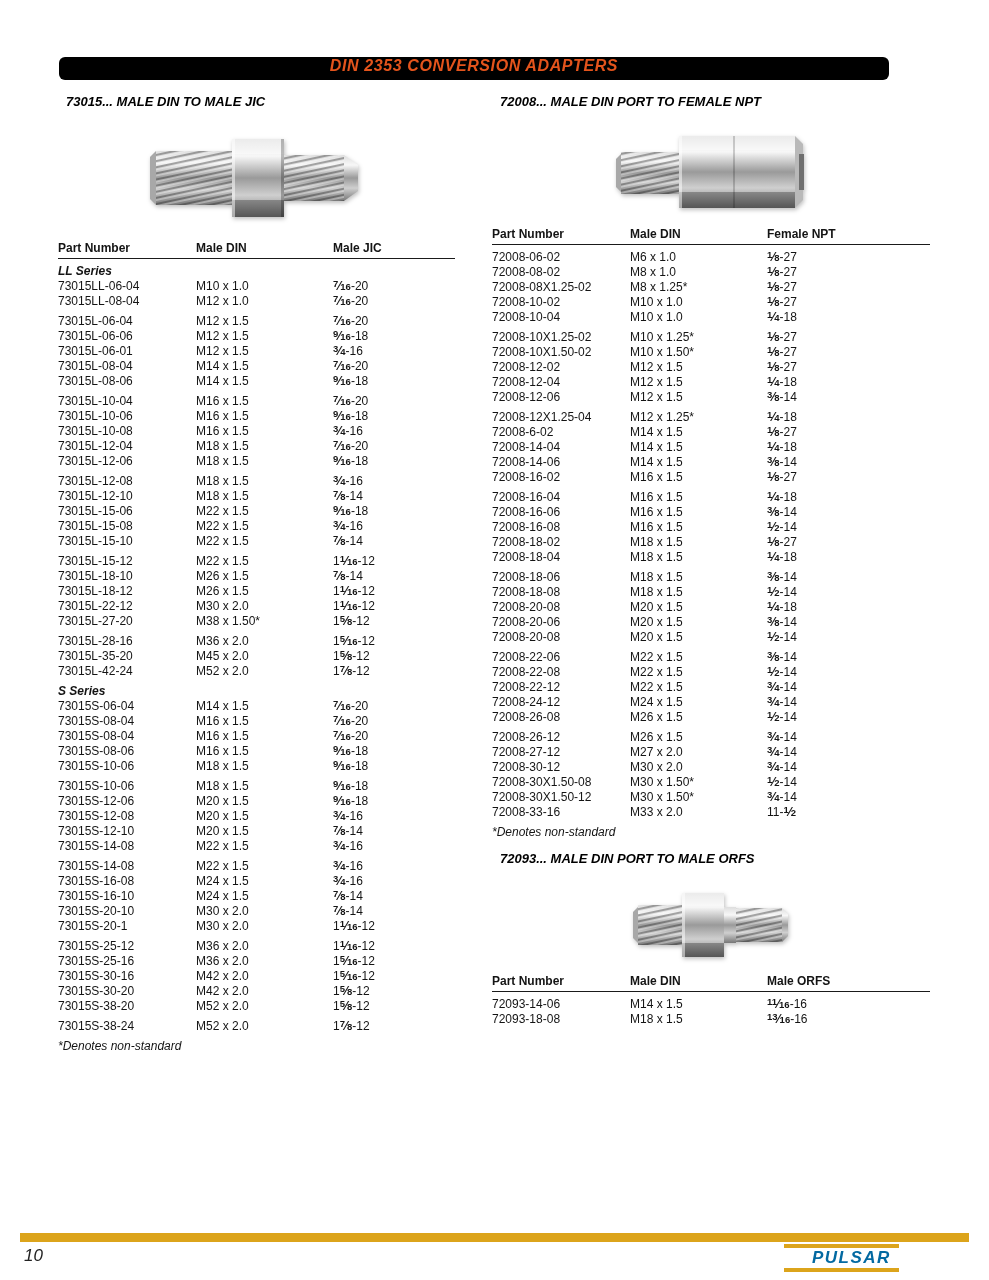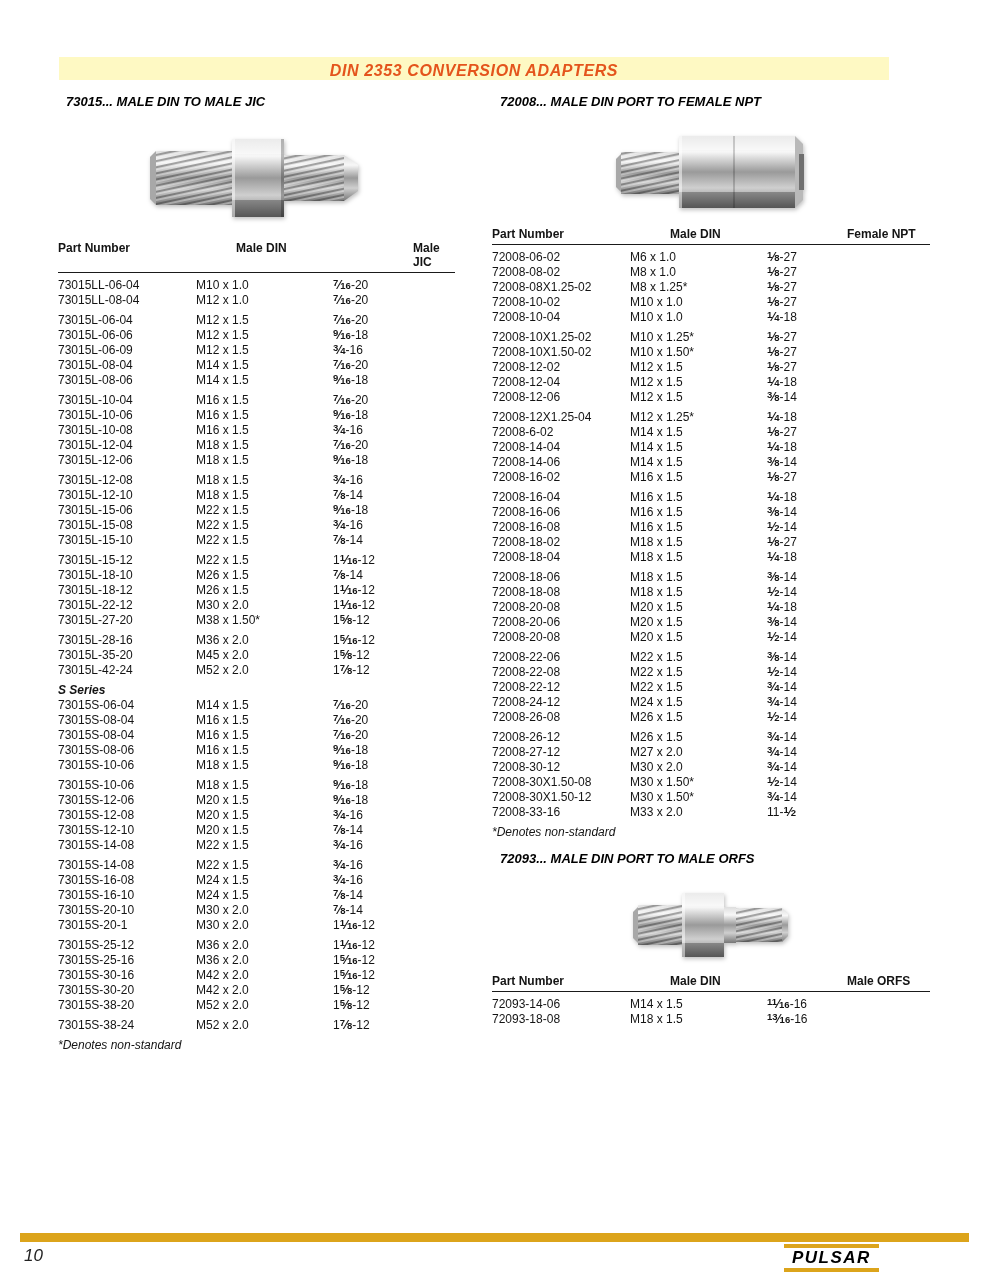--- a/index.html
+++ b/index.html
@@ -1,55 +1,55 @@
 <!DOCTYPE html>
 <html><head>
 <meta charset="utf-8">
 <style>
   html,body{margin:0;padding:0;background:#e9e9e9;}
   .page{position:relative;width:989px;height:1280px;background:#ffffff;margin:0 auto;
         font-family:"Liberation Sans",sans-serif;color:#141414;overflow:hidden;}
-  .banner{position:absolute;left:59px;top:57px;width:830px;height:23px;background:#fef9c3;
-          display:flex;align-items:flex-end;justify-content:center;}
+  .banner{position:absolute;left:59px;top:57px;width:830px;height:23px;background:#000000;
+          display:flex;align-items:flex-start;justify-content:center;border-radius:6px;}
   .banner-title{font-style:italic;font-weight:bold;font-size:16px;color:#e4541c;letter-spacing:.6px;}
 
   .col{position:absolute;top:86px;}
   .col-left{left:58px;width:397px;}
   .col-right{left:492px;width:438px;}
 
   .sec-title{margin:8px;font-size:13px;font-style:italic;font-weight:bold;color:#000;}
   .photo{display:flex;justify-content:center;align-items:center;}
   .photo-jic{height:124px;}
   .photo-npt{height:110px;}
   .photo-orfs{height:100px;margin-top:6px;}
   .photo svg{filter:drop-shadow(1px 2px 2px rgba(0,0,0,.25));}
 
   .thead{display:flex;font-weight:bold;font-size:12px;border-bottom:1.5px solid #1a1a1a;
-         padding-bottom:3px;margin-bottom:5px;gap:40px;}
+         padding-bottom:3px;margin-bottom:5px;}
   .c{display:inline-block;}
   .c1{width:138px;}
   .c2{width:137px;}
   .c3{flex:1;}
   .tblock{margin-bottom:5px;}
   .trow{display:flex;font-size:12px;line-height:15px;}
   .series{font-weight:bold;font-style:italic;font-size:12px;line-height:15px;}
   .footnote{font-style:italic;font-size:12px;margin-top:2px;}
 
   .fr{font-weight:bold;}
   .fr sup,.fr sub{font-size:9.5px;line-height:0;position:relative;vertical-align:baseline;}
   .fr sup{top:-3.5px;}
   .fr sub{top:0;}
 
   .sec-gap{margin-top:12px;}
 
   .goldbar{position:absolute;left:20px;top:1233px;width:949px;height:9px;background:#dca41b;}
   .pageno{position:absolute;left:24px;top:1246px;font-size:17px;color:#222;font-style:italic;}
   .logo{position:absolute;left:784px;top:1244px;border-top:4px solid #dca41b;border-bottom:4px solid #dca41b;
         padding:0 8px;background:#fff;}
-  .logo span{font-weight:bold;font-style:italic;font-size:17px;letter-spacing:1.5px;color:#000000;}
+  .logo span{font-weight:bold;font-style:italic;font-size:17px;letter-spacing:1.5px;color:#0369a1;margin-left:20px;}
 </style>
 </head>
 <body>
 
 <div class="page">
 
   <div class="banner">
     <span class="banner-title">DIN 2353 CONVERSION ADAPTERS</span>
   </div>
 
@@ -86,20 +86,21 @@
       </svg>
     </div>
 
     <div class="jic-table">
         <div class="thead">
           <span class="c c1">Part Number</span>
           <span class="c c2">Male DIN</span>
           <span class="c c3">Male JIC</span>
         </div>
         <div class="tblock">
+          <div class="series">LL Series</div>
           <div class="trow">
             <span class="c c1">73015LL-06-04</span>
             <span class="c c2">M10 x 1.0</span>
             <span class="c c3"><span class="fr"><sup>7</sup>⁄<sub>16</sub></span>-20</span>
           </div>
           <div class="trow">
             <span class="c c1">73015LL-08-04</span>
             <span class="c c2">M12 x 1.0</span>
             <span class="c c3"><span class="fr"><sup>7</sup>⁄<sub>16</sub></span>-20</span>
           </div>
@@ -109,21 +110,21 @@
             <span class="c c1">73015L-06-04</span>
             <span class="c c2">M12 x 1.5</span>
             <span class="c c3"><span class="fr"><sup>7</sup>⁄<sub>16</sub></span>-20</span>
           </div>
           <div class="trow">
             <span class="c c1">73015L-06-06</span>
             <span class="c c2">M12 x 1.5</span>
             <span class="c c3"><span class="fr"><sup>9</sup>⁄<sub>16</sub></span>-18</span>
           </div>
           <div class="trow">
-            <span class="c c1">73015L-06-09</span>
+            <span class="c c1">73015L-06-01</span>
             <span class="c c2">M12 x 1.5</span>
             <span class="c c3"><span class="fr"><sup>3</sup>⁄<sub>4</sub></span>-16</span>
           </div>
           <div class="trow">
             <span class="c c1">73015L-08-04</span>
             <span class="c c2">M14 x 1.5</span>
             <span class="c c3"><span class="fr"><sup>7</sup>⁄<sub>16</sub></span>-20</span>
           </div>
           <div class="trow">
             <span class="c c1">73015L-08-06</span>

